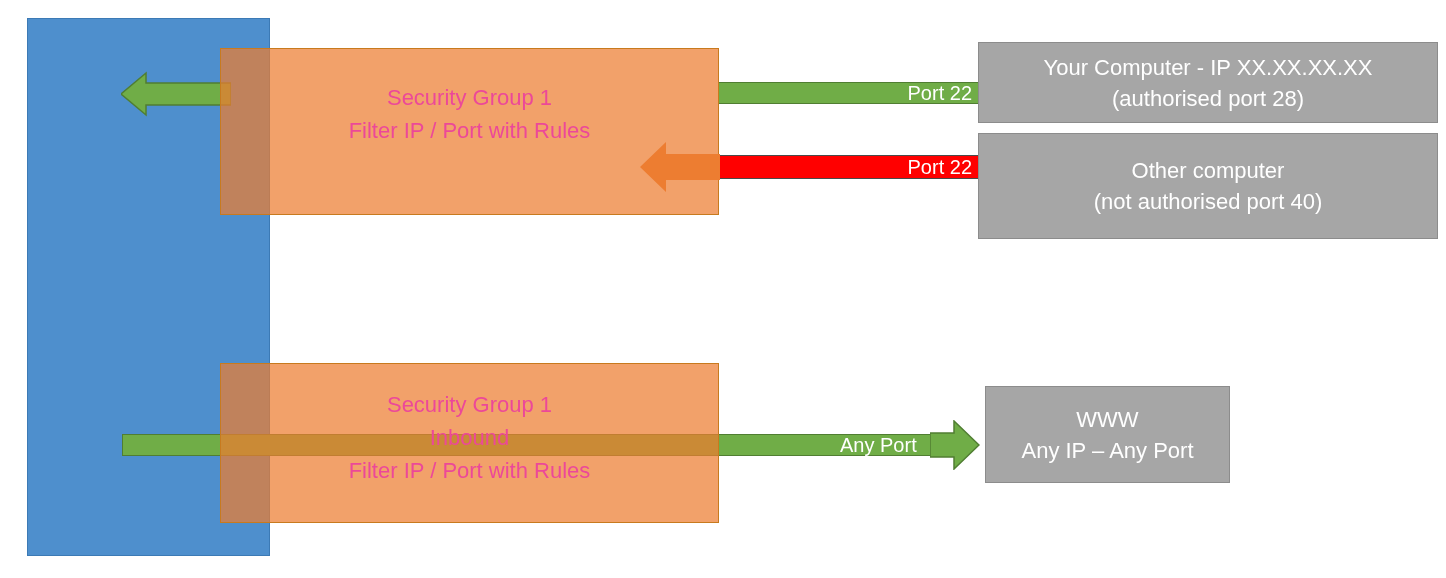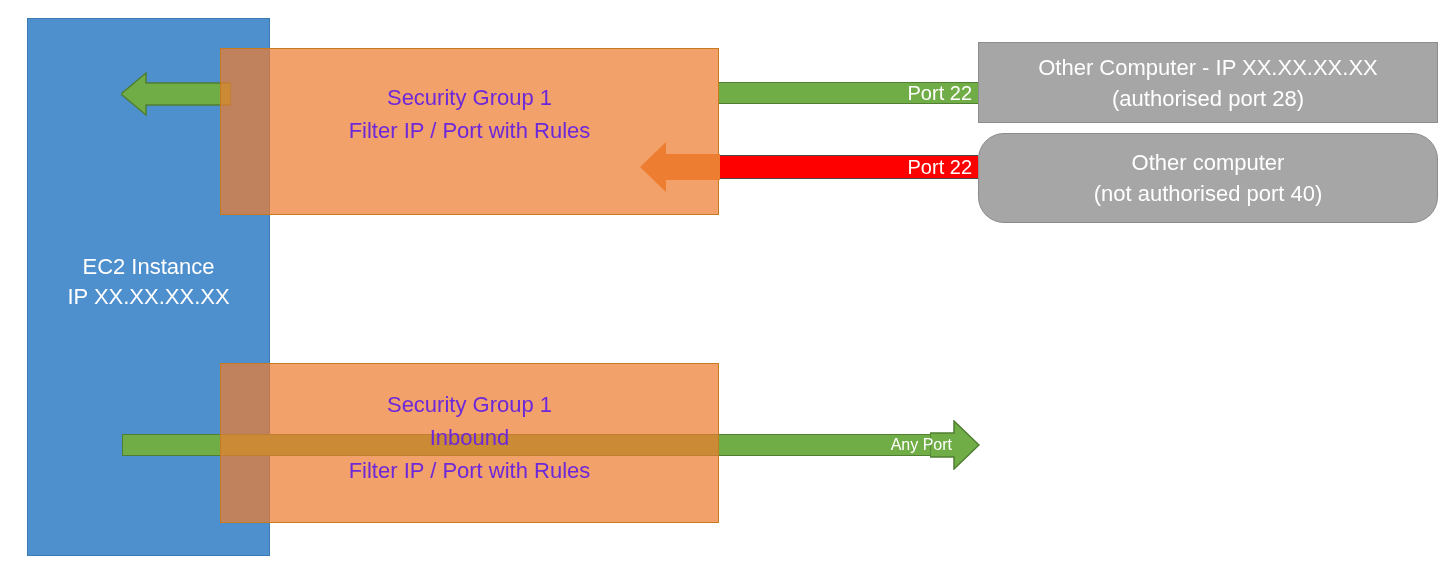--- a/index.html
+++ b/index.html
@@ -58,21 +58,21 @@
   .sg-outbound {
     left: 220px;
     top: 363px;
     width: 499px;
     height: 160px;
   }
   .sg-text {
     position: absolute;
     width: 100%;
     text-align: center;
-    color: #6d28d9;
+    color: #ec4899;
     font-size: 22px;
     line-height: 33px;
     z-index: 7;
     pointer-events: none;
   }
   .sg-text-inbound { left: 220px; top: 81px; width: 499px; }
   .sg-text-outbound { left: 220px; top: 388px; width: 499px; }
 
   
   .bar {
@@ -163,23 +163,22 @@
     height: 50px;
     z-index: 4;
   }
   .bar-green-out-label {
     position: absolute;
     left: 840px;
     top: 433px;
     width: 112px;
     height: 24px;
     color: #ffffff;
-    font-size: 16px;
+    font-size: 20px;
     line-height: 24px;
-    text-align: right;
     z-index: 6;
     pointer-events: none;
   }
 
   
   .gray-box {
     position: absolute;
     background: #A6A6A6;
     border: 1px solid #8C8C8C;
     box-sizing: border-box;
@@ -196,22 +195,21 @@
   .gray-your-computer {
     left: 978px;
     top: 42px;
     width: 460px;
     height: 81px;
   }
   .gray-other-computer {
     left: 978px;
     top: 133px;
     width: 460px;
-    height: 90px;
-    border-radius: 26px;
+    height: 106px;
   }
   .gray-www {
     left: 985px;
     top: 386px;
     width: 245px;
     height: 97px;
   }
   .gray-line {
     display: block;
     width: 100%;
@@ -253,33 +251,33 @@
     </svg>
   </div>
 
   <div class="sg-box sg-outbound"></div>
   <div class="sg-text sg-text-outbound">
     <div>Security Group 1</div>
     <div>Inbound</div>
     <div>Filter IP / Port with Rules</div>
   </div>
 
-  <div class="ec2-label">
-    <div>EC2 Instance</div>
-    <div>IP XX.XX.XX.XX</div>
-  </div>
 
   <div class="bar-green-in-label">Port 22</div>
   <div class="bar-red-label">Port 22</div>
   <div class="bar-green-out-label">Any Port</div>
 
   <div class="gray-box gray-your-computer">
-    <span class="gray-line">Other Computer - IP XX.XX.XX.XX</span>
+    <span class="gray-line">Your Computer - IP XX.XX.XX.XX</span>
     <span class="gray-line">(authorised port 28)</span>
   </div>
 
   <div class="gray-box gray-other-computer">
     <span class="gray-line">Other computer</span>
     <span class="gray-line">(not authorised port 40)</span>
   </div>
 
+  <div class="gray-box gray-www">
+    <span class="gray-line">WWW</span>
+    <span class="gray-line">Any IP – Any Port</span>
+  </div>
 
 </div>
 
 </body></html>

